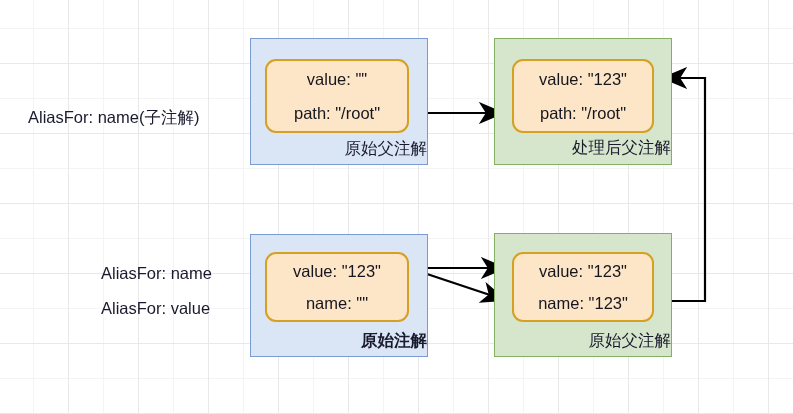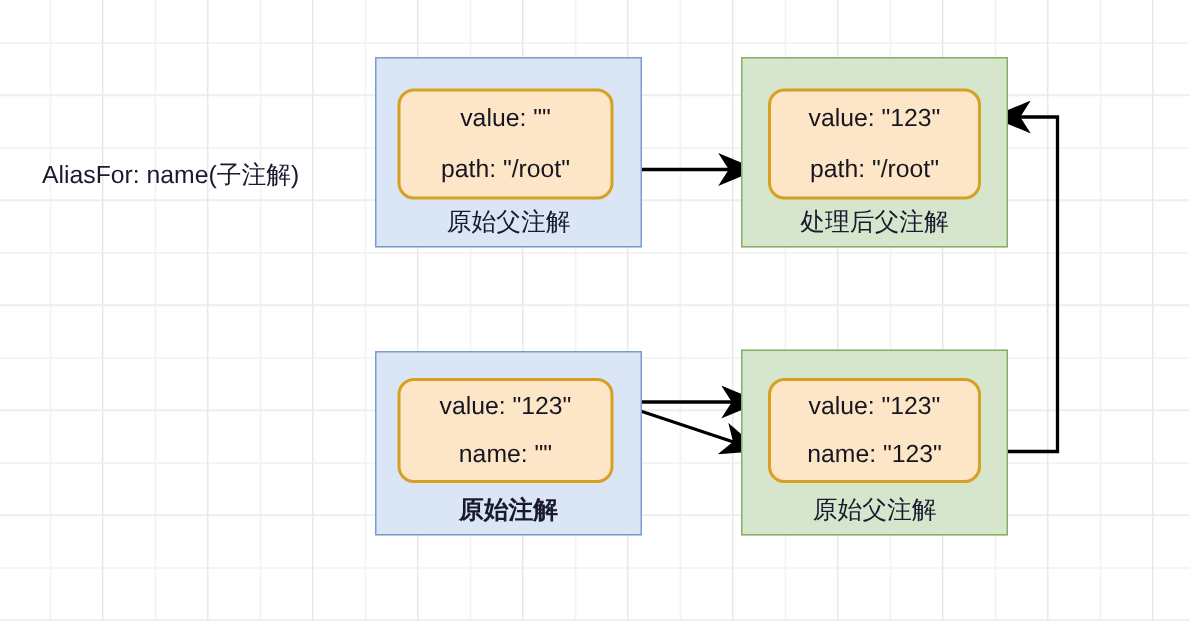--- a/index.html
+++ b/index.html
@@ -64,21 +64,21 @@
     border-color: #7a9bd0;
   }
   .group-box.green {
     background: #d6e6cd;
     border-color: #84b063;
   }
   .group-caption {
     position: absolute;
     left: 0;
     right: 0;
-    text-align: center;
+    text-align: right;
     color: #1a1a2e;
     font-size: 16.5px;
     line-height: 1;
     white-space: nowrap;
   }
 
   
   .card {
     position: absolute;
     box-sizing: border-box;
@@ -145,21 +145,23 @@
       <line x1="409" y1="268" x2="505" y2="300" stroke="#000000" stroke-width="2.2" marker-end="url(#arrowhead)"></line>
     </g>
 
     <g>
       <polyline points="654,301 705,301 705,78 663,78" fill="none" stroke="#000000" stroke-width="2.2" marker-end="url(#arrowhead)"></polyline>
     </g>
   </svg>
 
   <div class="side-label" id="label-top-1">AliasFor: name(子注解)</div>
 
+  <div class="side-label" id="label-bot-1">AliasFor: name</div>
 
+  <div class="side-label" id="label-bot-2">AliasFor: value</div>
 
   <div class="group-box blue" id="grp-orig-parent">
     <div class="group-caption" id="cap-orig-parent">原始父注解</div>
   </div>
   <div class="card" id="card-orig-parent">
     <div class="card-line">value: ""</div>
     <div class="card-line">path: "/root"</div>
   </div>
 
   <div class="group-box green" id="grp-proc-parent">

